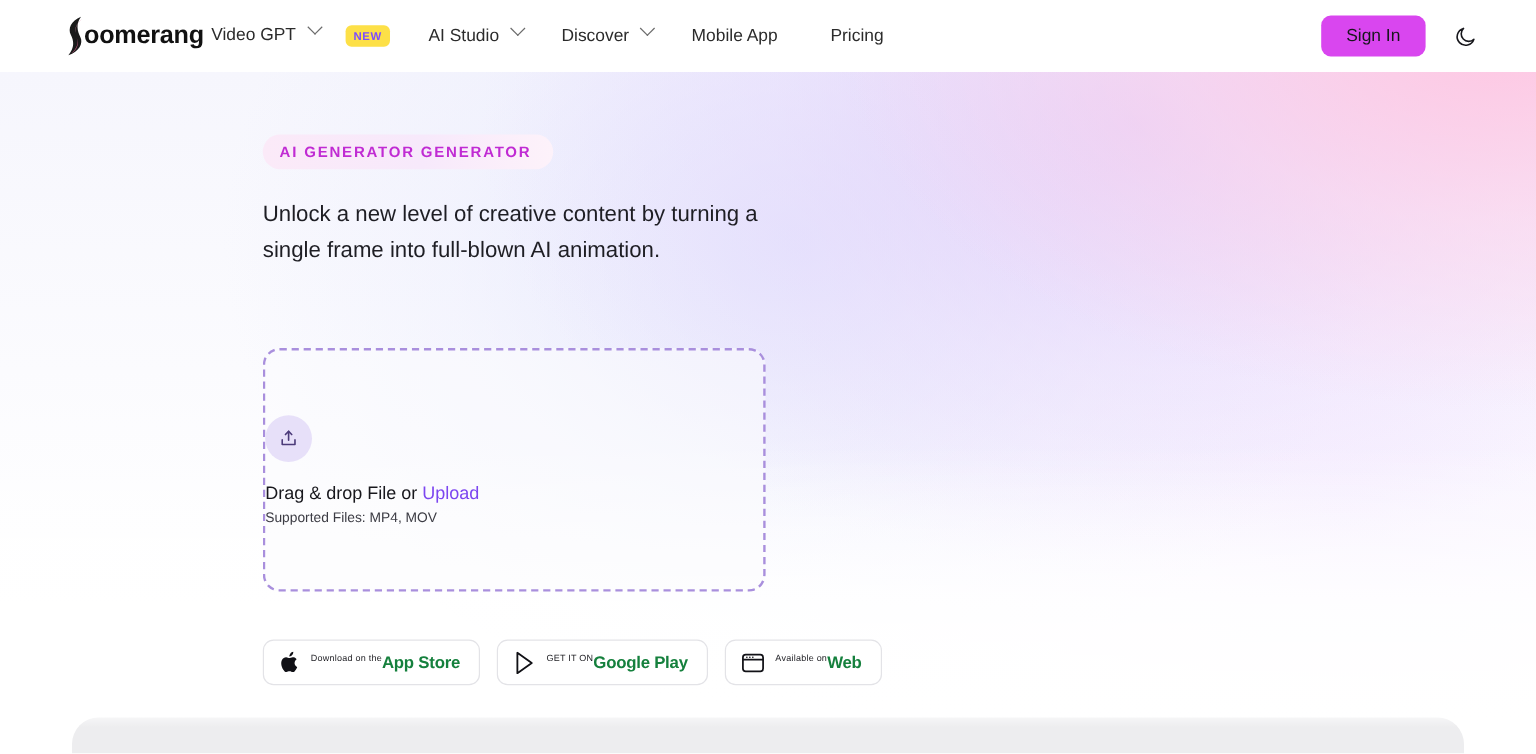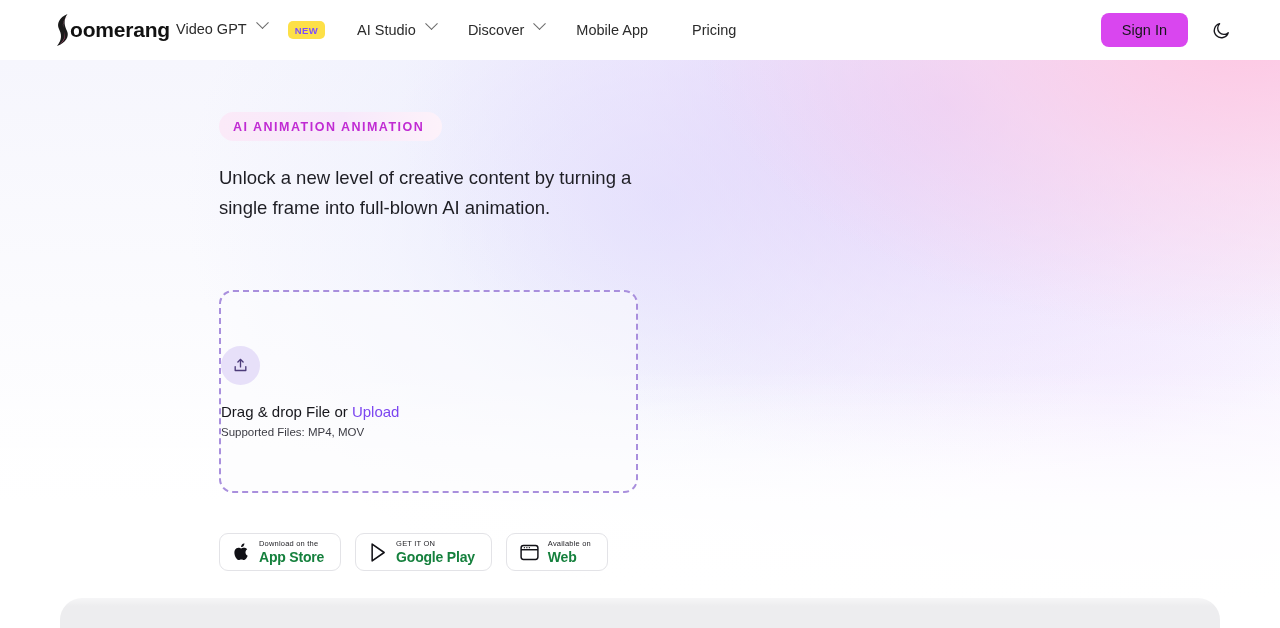--- a/index.html
+++ b/index.html
@@ -265,21 +265,21 @@
     display: flex;
     align-items: center;
     gap: 9px;
     background: #ffffff;
     border: 1px solid #e3e3e7;
     border-radius: 9px;
     padding: 8px 16px 8px 13px;
     cursor: pointer;
     height: 38px;
   }
-  .store-txt { display: flex; flex-direction: column; line-height: 1; }
+  .store-txt { display: flex; line-height: 1; }
   .store-top {
     font-size: 7.5px;
     color: #1d1d22;
     letter-spacing: 0.2px;
     margin-bottom: 3px;
   }
   .store-bot {
     font-size: 14px;
     font-weight: 600;
     color: #15803d;
@@ -340,21 +340,21 @@
       <span class="theme-toggle">
         <svg width="19" height="19" viewBox="0 0 24 24">
           <path d="M20.5 14.8 A9 9 0 1 1 9.6 3.4 A7.2 7.2 0 0 0 20.5 14.8 Z" fill="none" stroke="#17171c" stroke-width="1.7" stroke-linejoin="round"></path>
         </svg>
       </span>
     </div>
 
   </div>
 
   <div class="hero">
-    <div class="pill">AI ANIMATION ANIMATION</div>
+    <div class="pill">AI GENERATOR GENERATOR</div>
     <p class="subtitle">Unlock a new level of creative content by turning a single frame into full-blown AI animation.</p>
   </div>
 
   <div class="dropzone">
     <div class="dz-icon">
       <svg width="17" height="17" viewBox="0 0 24 24">
         <path d="M12 3.5 L12 14" fill="none" stroke="#4c3b7a" stroke-width="1.9" stroke-linecap="round"></path>
         <path d="M8.3 7.2 L12 3.5 L15.7 7.2" fill="none" stroke="#4c3b7a" stroke-width="1.9" stroke-linecap="round" stroke-linejoin="round"></path>
         <path d="M4.5 13.5 L4.5 19 L19.5 19 L19.5 13.5" fill="none" stroke="#4c3b7a" stroke-width="1.9" stroke-linecap="round" stroke-linejoin="round"></path>
       </svg>

